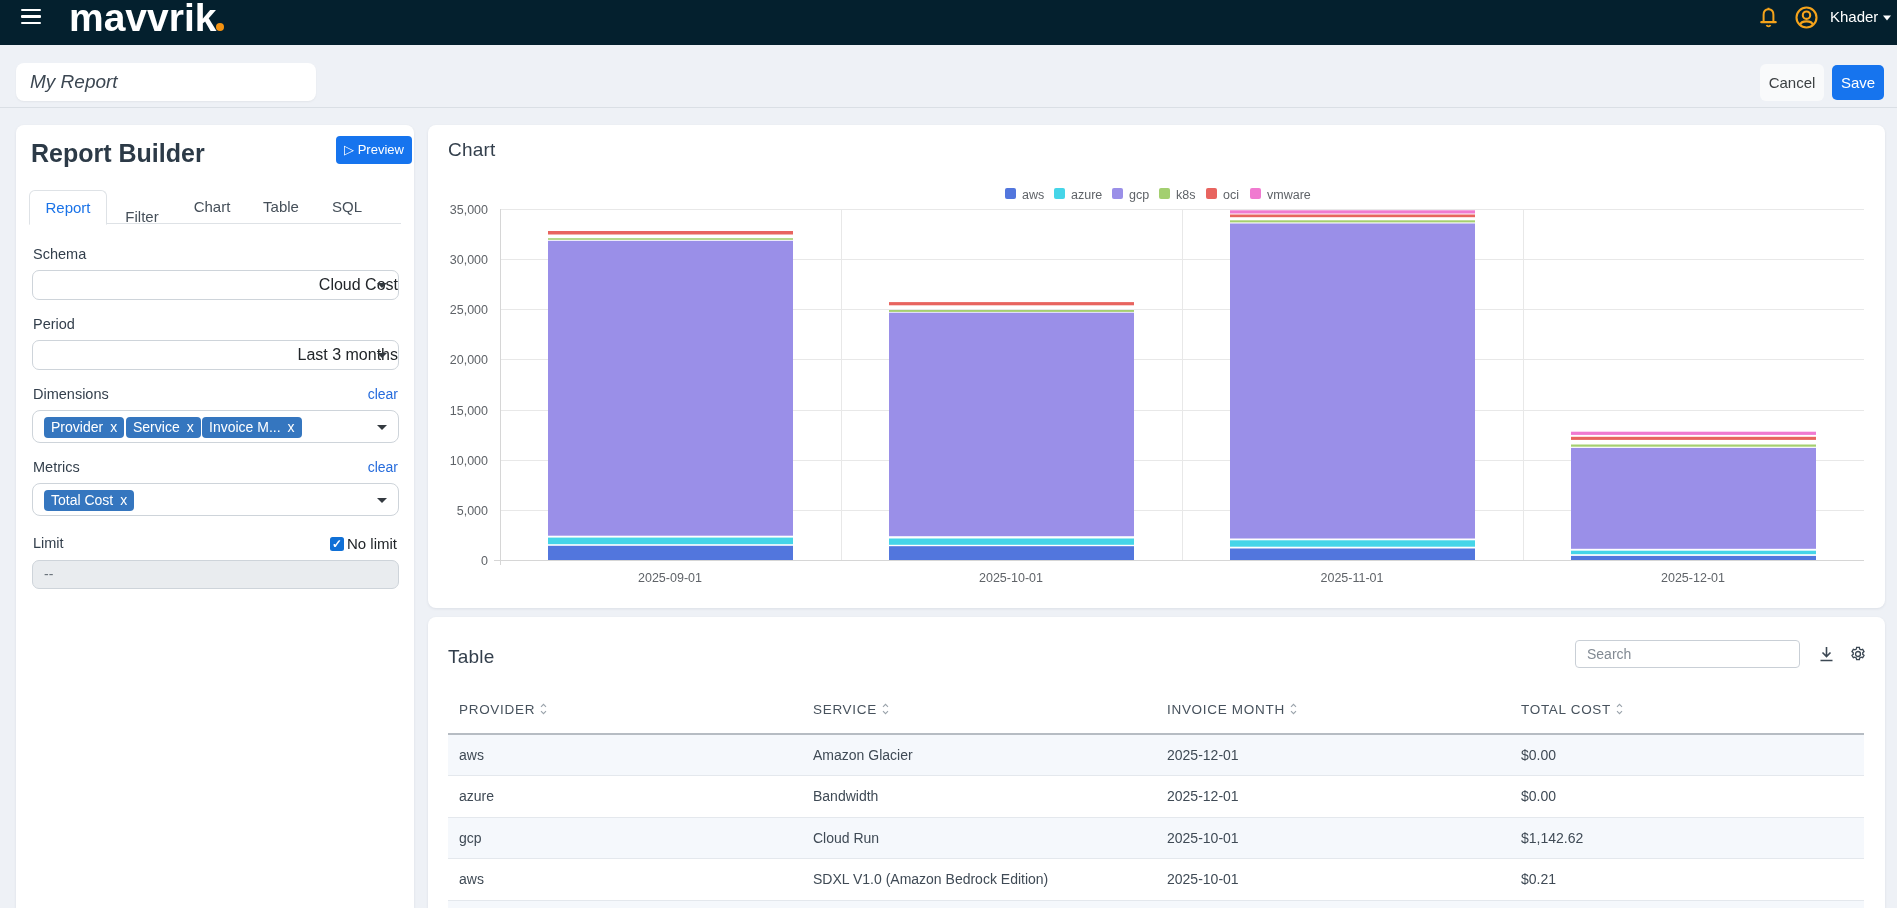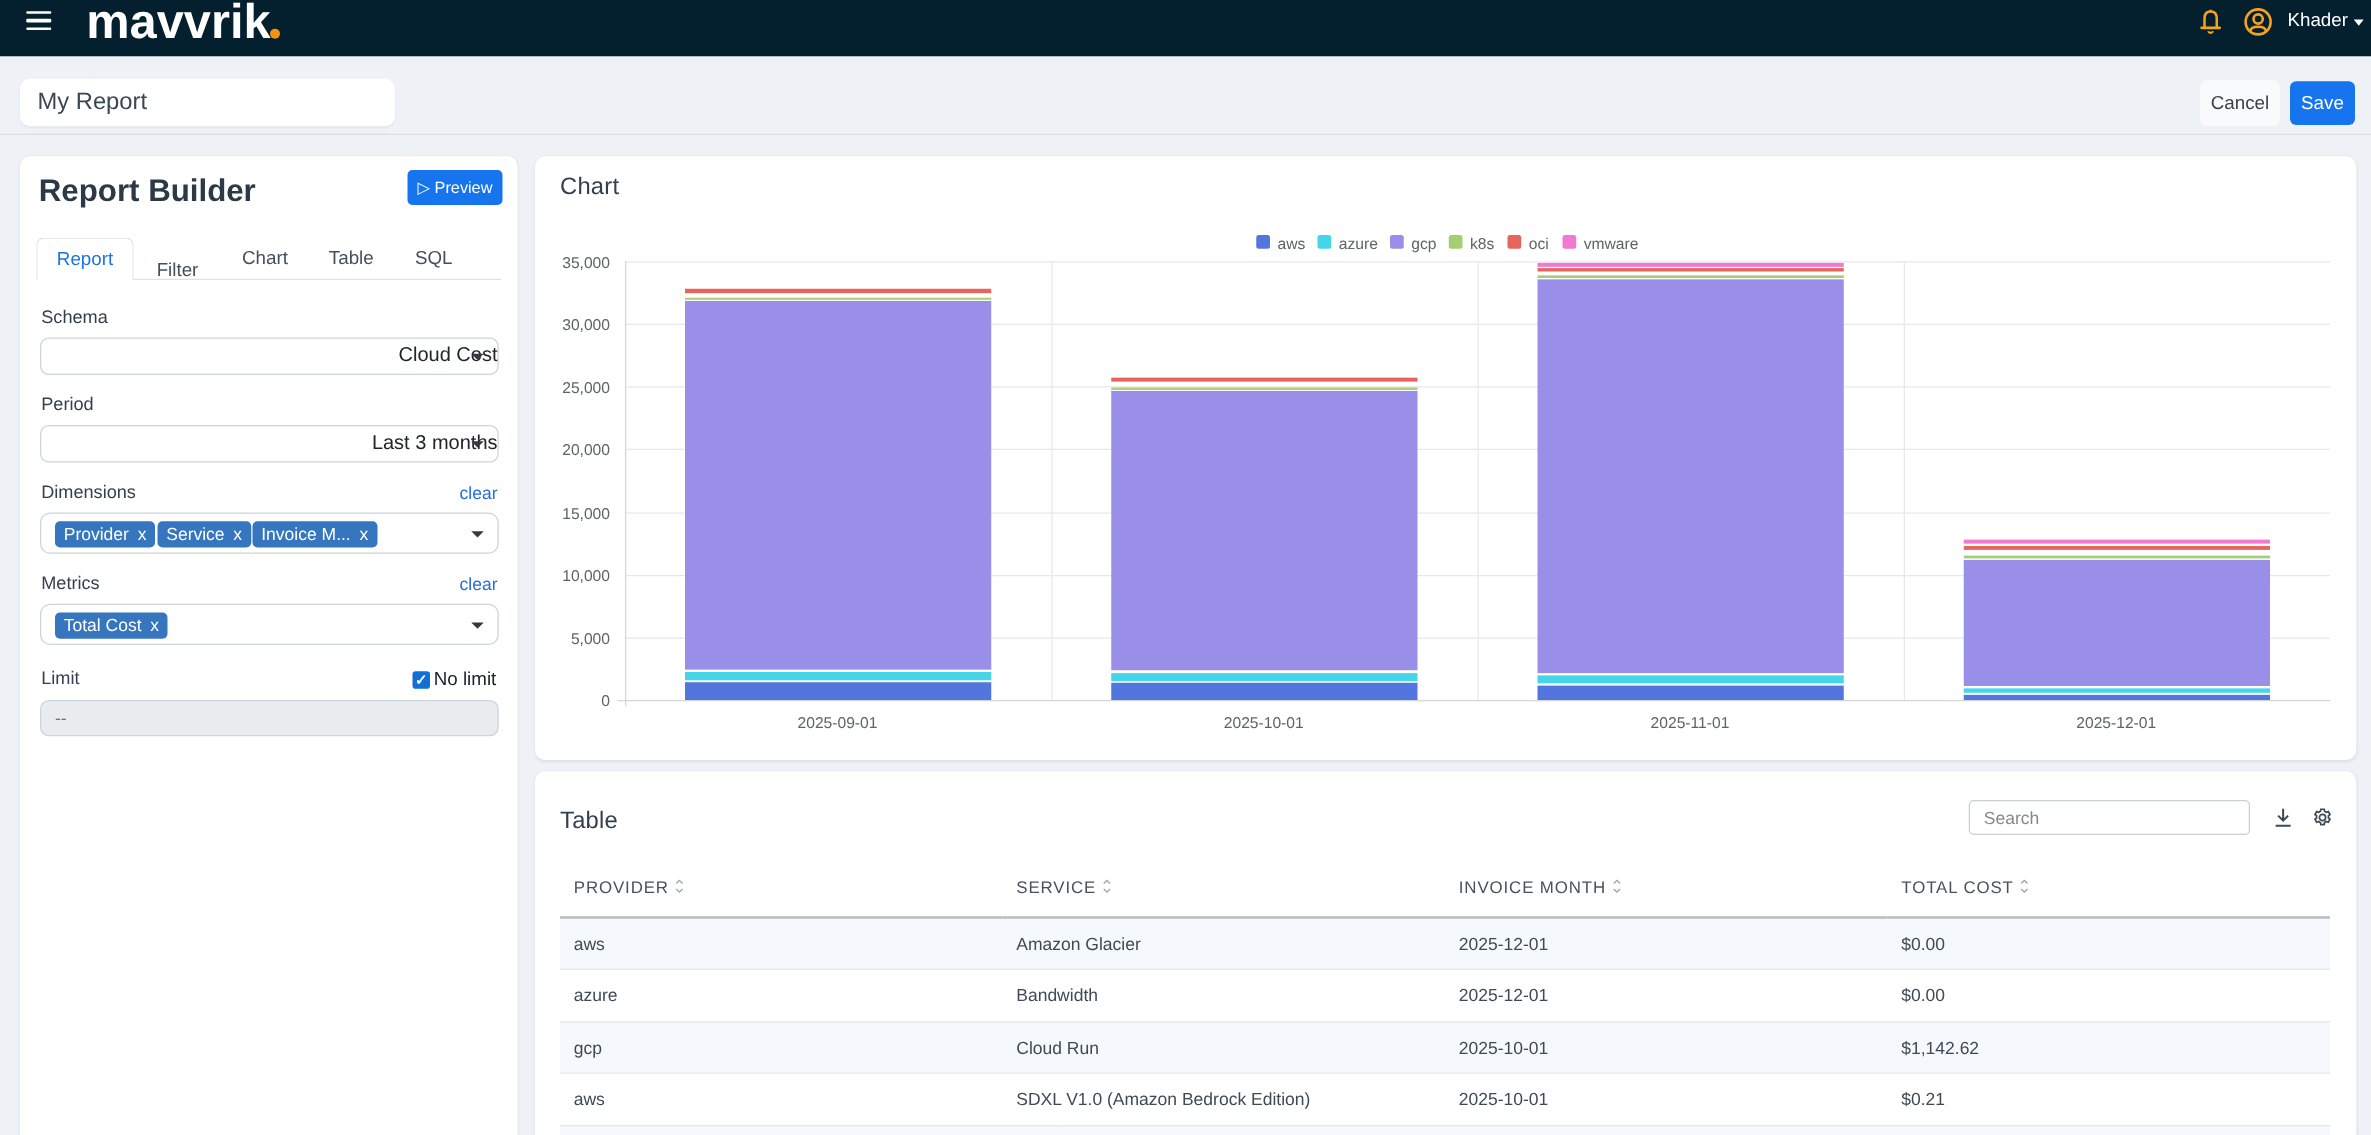--- a/index.html
+++ b/index.html
@@ -8,33 +8,33 @@
 .abs { position:absolute; }
 
 
 #nav { position:absolute; left:0; top:0; width:1897px; height:45px; background:#04202e; }
 #burger div { position:absolute; left:21px; width:20px; height:2.6px; background:#fff; border-radius:1px; }
 #logo { position:absolute; left:69px; top:-4px; font-size:39px; font-weight:bold; color:#fff; letter-spacing:0px; }
 #khader { position:absolute; left:1830px; top:8px; color:#fff; font-size:15px; }
 
 
 #toolbar { position:absolute; left:0; top:45px; width:1897px; height:63px; border-bottom:1px solid #dadfe5; }
-#title-input { position:absolute; left:16px; top:63px; width:300px; height:38px; background:#fff; border-radius:8px; box-shadow:0 1px 2px rgba(0,0,0,0.05); line-height:38px; padding-left:14px; font-size:19px; color:#3c4752; }
+#title-input { position:absolute; left:16px; top:63px; width:300px; height:38px; background:#fff; border-radius:8px; box-shadow:0 1px 2px rgba(0,0,0,0.05); line-height:38px; padding-left:14px; font-size:19px; color:#3c4752;font-style:italic; }
 #btn-cancel { position:absolute; left:1760px; top:64px; width:64px; height:37px; background:#f9fafb; border-radius:6px; text-align:center; line-height:37px; font-size:15px; color:#3c4043; }
 #btn-save { position:absolute; left:1832px; top:65px; width:52px; height:35px; background:#1674ee; border-radius:5px; text-align:center; line-height:35px; font-size:15px; color:#fff; }
 
 
 .card { position:absolute; background:#fff; border-radius:8px; box-shadow:0 1px 3px rgba(16,30,54,0.08); }
 #left-card  { left:16px; top:125px; width:398px; height:790px; }
 #chart-card { left:428px; top:125px; width:1457px; height:483px; }
 #table-card { left:428px; top:617px; width:1457px; height:291px; border-radius:8px 8px 0 0; overflow:hidden; }
 
 
 #rb-title { position:absolute; left:15px; top:14px; font-size:25px; font-weight:bold; color:#2c3a47; }
-#btn-preview { position:absolute; left:310px; top:11px; width:76px; height:28px; background:#1674ee; border-radius:4px; color:#fff; font-size:13px; text-align:center; line-height:28px; }
+#btn-preview { position:absolute; left:320px; top:11px; width:76px; height:28px; background:#1674ee; border-radius:4px; color:#fff; font-size:13px; text-align:center; line-height:28px; }
 #tabs { position:absolute; left:13px; top:65px; width:372px; height:34px; border-bottom:1px solid #dee2e6; }
 .tab { position:absolute; top:0; height:34px; line-height:33px; font-size:15px; color:#454f59; text-align:center; }
 #tab-report { left:0px; width:78px; background:#fff; border:1px solid #dee2e6; border-bottom:1px solid #fff; border-radius:6px 6px 0 0; color:#1a73e8; height:35px; }
 .label { position:absolute; left:17px; font-size:14.5px; color:#333f4c; }
 .clear { position:absolute; right:16px; font-size:14px; color:#276cdc; }
 .select { position:absolute; left:16px; width:367px; height:30px; border:1px solid #ced4da; border-radius:7px; background:#fff; font-size:16px; color:#212529; line-height:28px; padding-left:11px;text-align:right; }
 .mselect { position:absolute; left:16px; width:367px; height:33px; border:1px solid #ced4da; border-radius:8px; background:#fff;text-align:right; }
 .caret { position:absolute; right:11px; width:0; height:0; border-left:5px solid transparent; border-right:5px solid transparent; border-top:5px solid #343a40; }
 .chip { position:absolute; top:6px; height:21px; background:#3576bf; border-radius:4px; color:#fff; font-size:14px; line-height:21px; padding:0 7px; white-space:nowrap; }
 .chip .x { margin-left:7px; }

